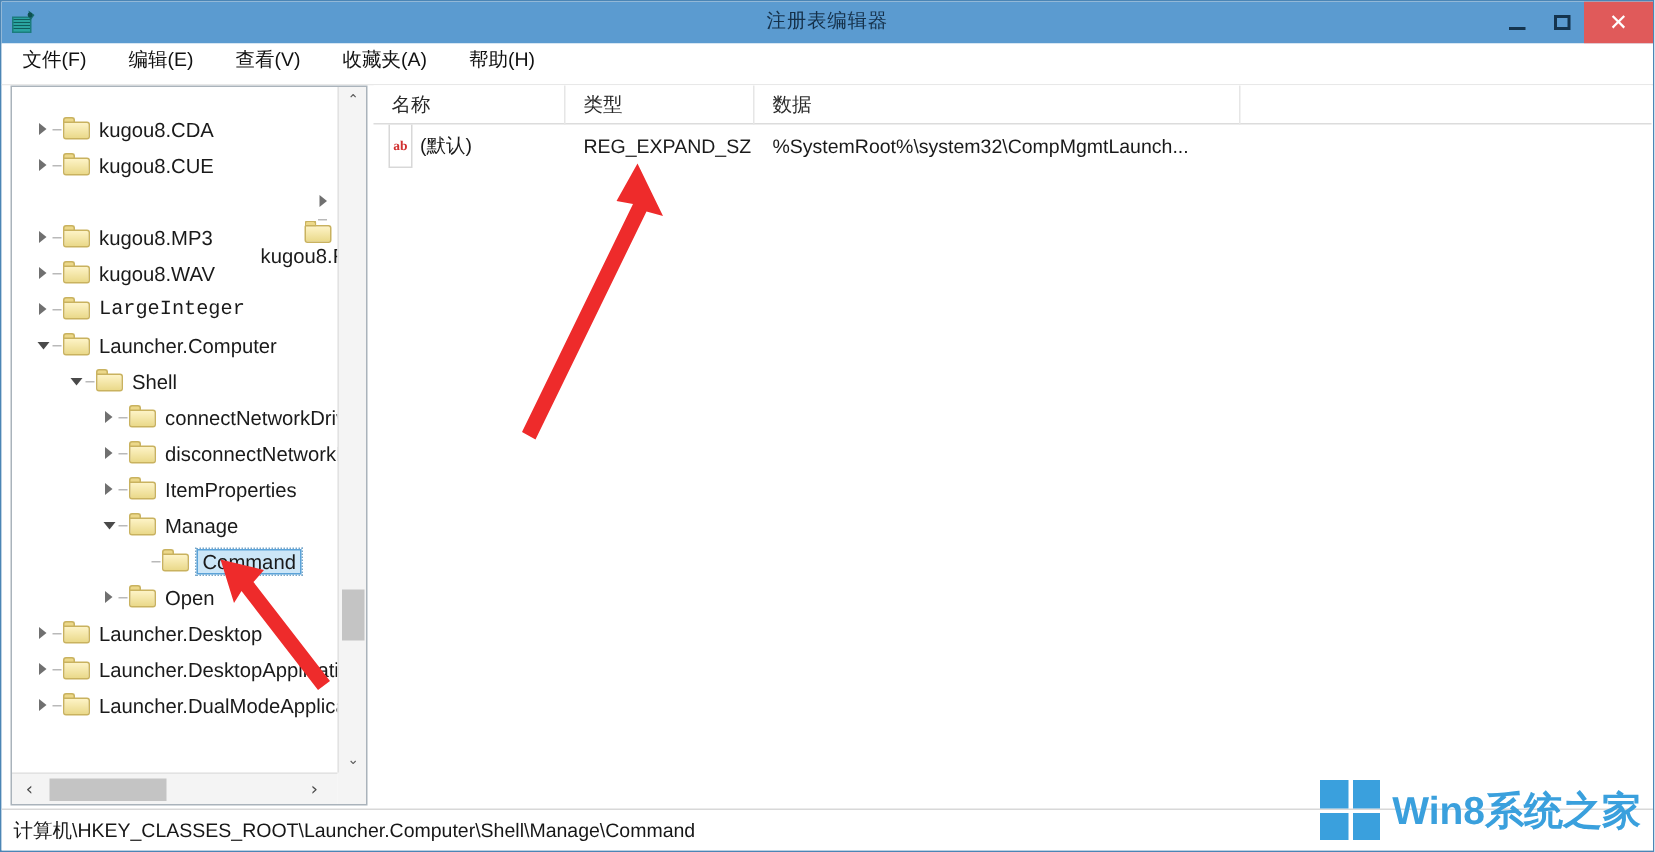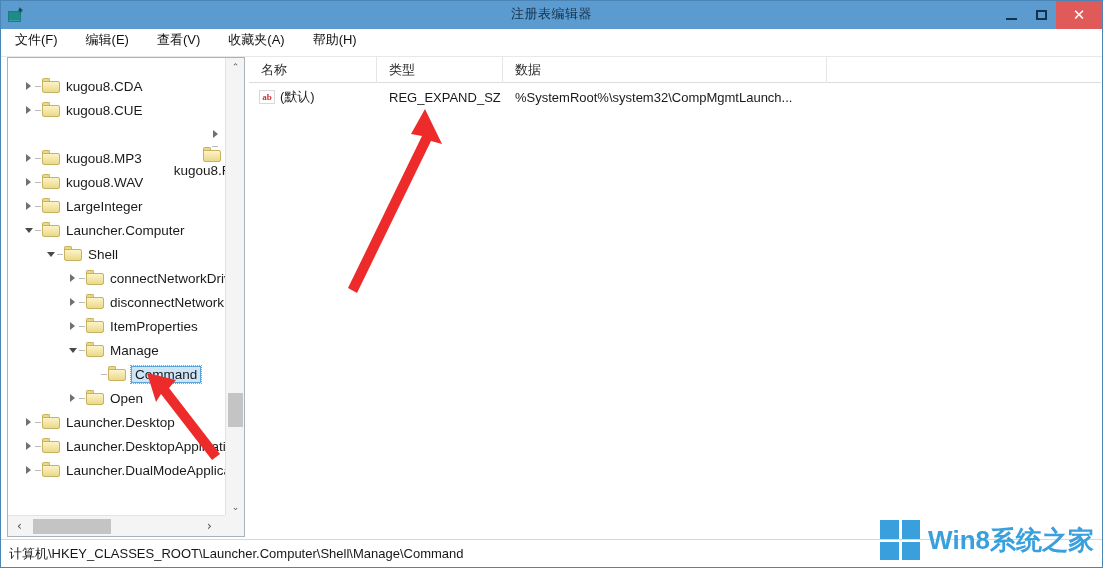--- a/index.html
+++ b/index.html
@@ -237,21 +237,21 @@
     height: 24px;
     display: flex; align-items: center;
     font-size: 13px; color: #1a1a1a;
     margin-top: 2px;
   }
   .cell { flex: 0 0 auto; display: flex; align-items: center; white-space: nowrap; }
   .cell.name { width: 128px; padding-left: 10px; }
   .cell.type { width: 126px; padding-left: 12px; }
   .cell.data { padding-left: 12px; }
   .ab-icon {
-    width: 16px; height: 14px;
+    width: 16px; height: 30px;
     border: 1px solid #d8d8d8;
     background: #ffffff;
     margin-right: 5px;
     display: flex; align-items: center; justify-content: center;
     font-size: 9px; font-weight: bold; color: #d03030;
     font-family: "Liberation Serif", serif;
     line-height: 1;
     flex: 0 0 auto;
   }
 
@@ -379,21 +379,21 @@
               <span class="expander">
                 <span class="tri "></span>
               </span>
               <span class="conn"></span>
               <span class="folder">
                 <span class="ft"></span>
                 <span class="fb"></span>
               </span>
               <span class="tree-label">kugou8.WAV</span>
             </div>
-            <div class="tree-row" style="padding-left: 14px;">
+            <div class="tree-row" style="padding-left: 14px; font-family: Liberation Mono, monospace;">
               <span class="expander">
                 <span class="tri "></span>
               </span>
               <span class="conn"></span>
               <span class="folder">
                 <span class="ft"></span>
                 <span class="fb"></span>
               </span>
               <span class="tree-label">LargeInteger</span>
             </div>

